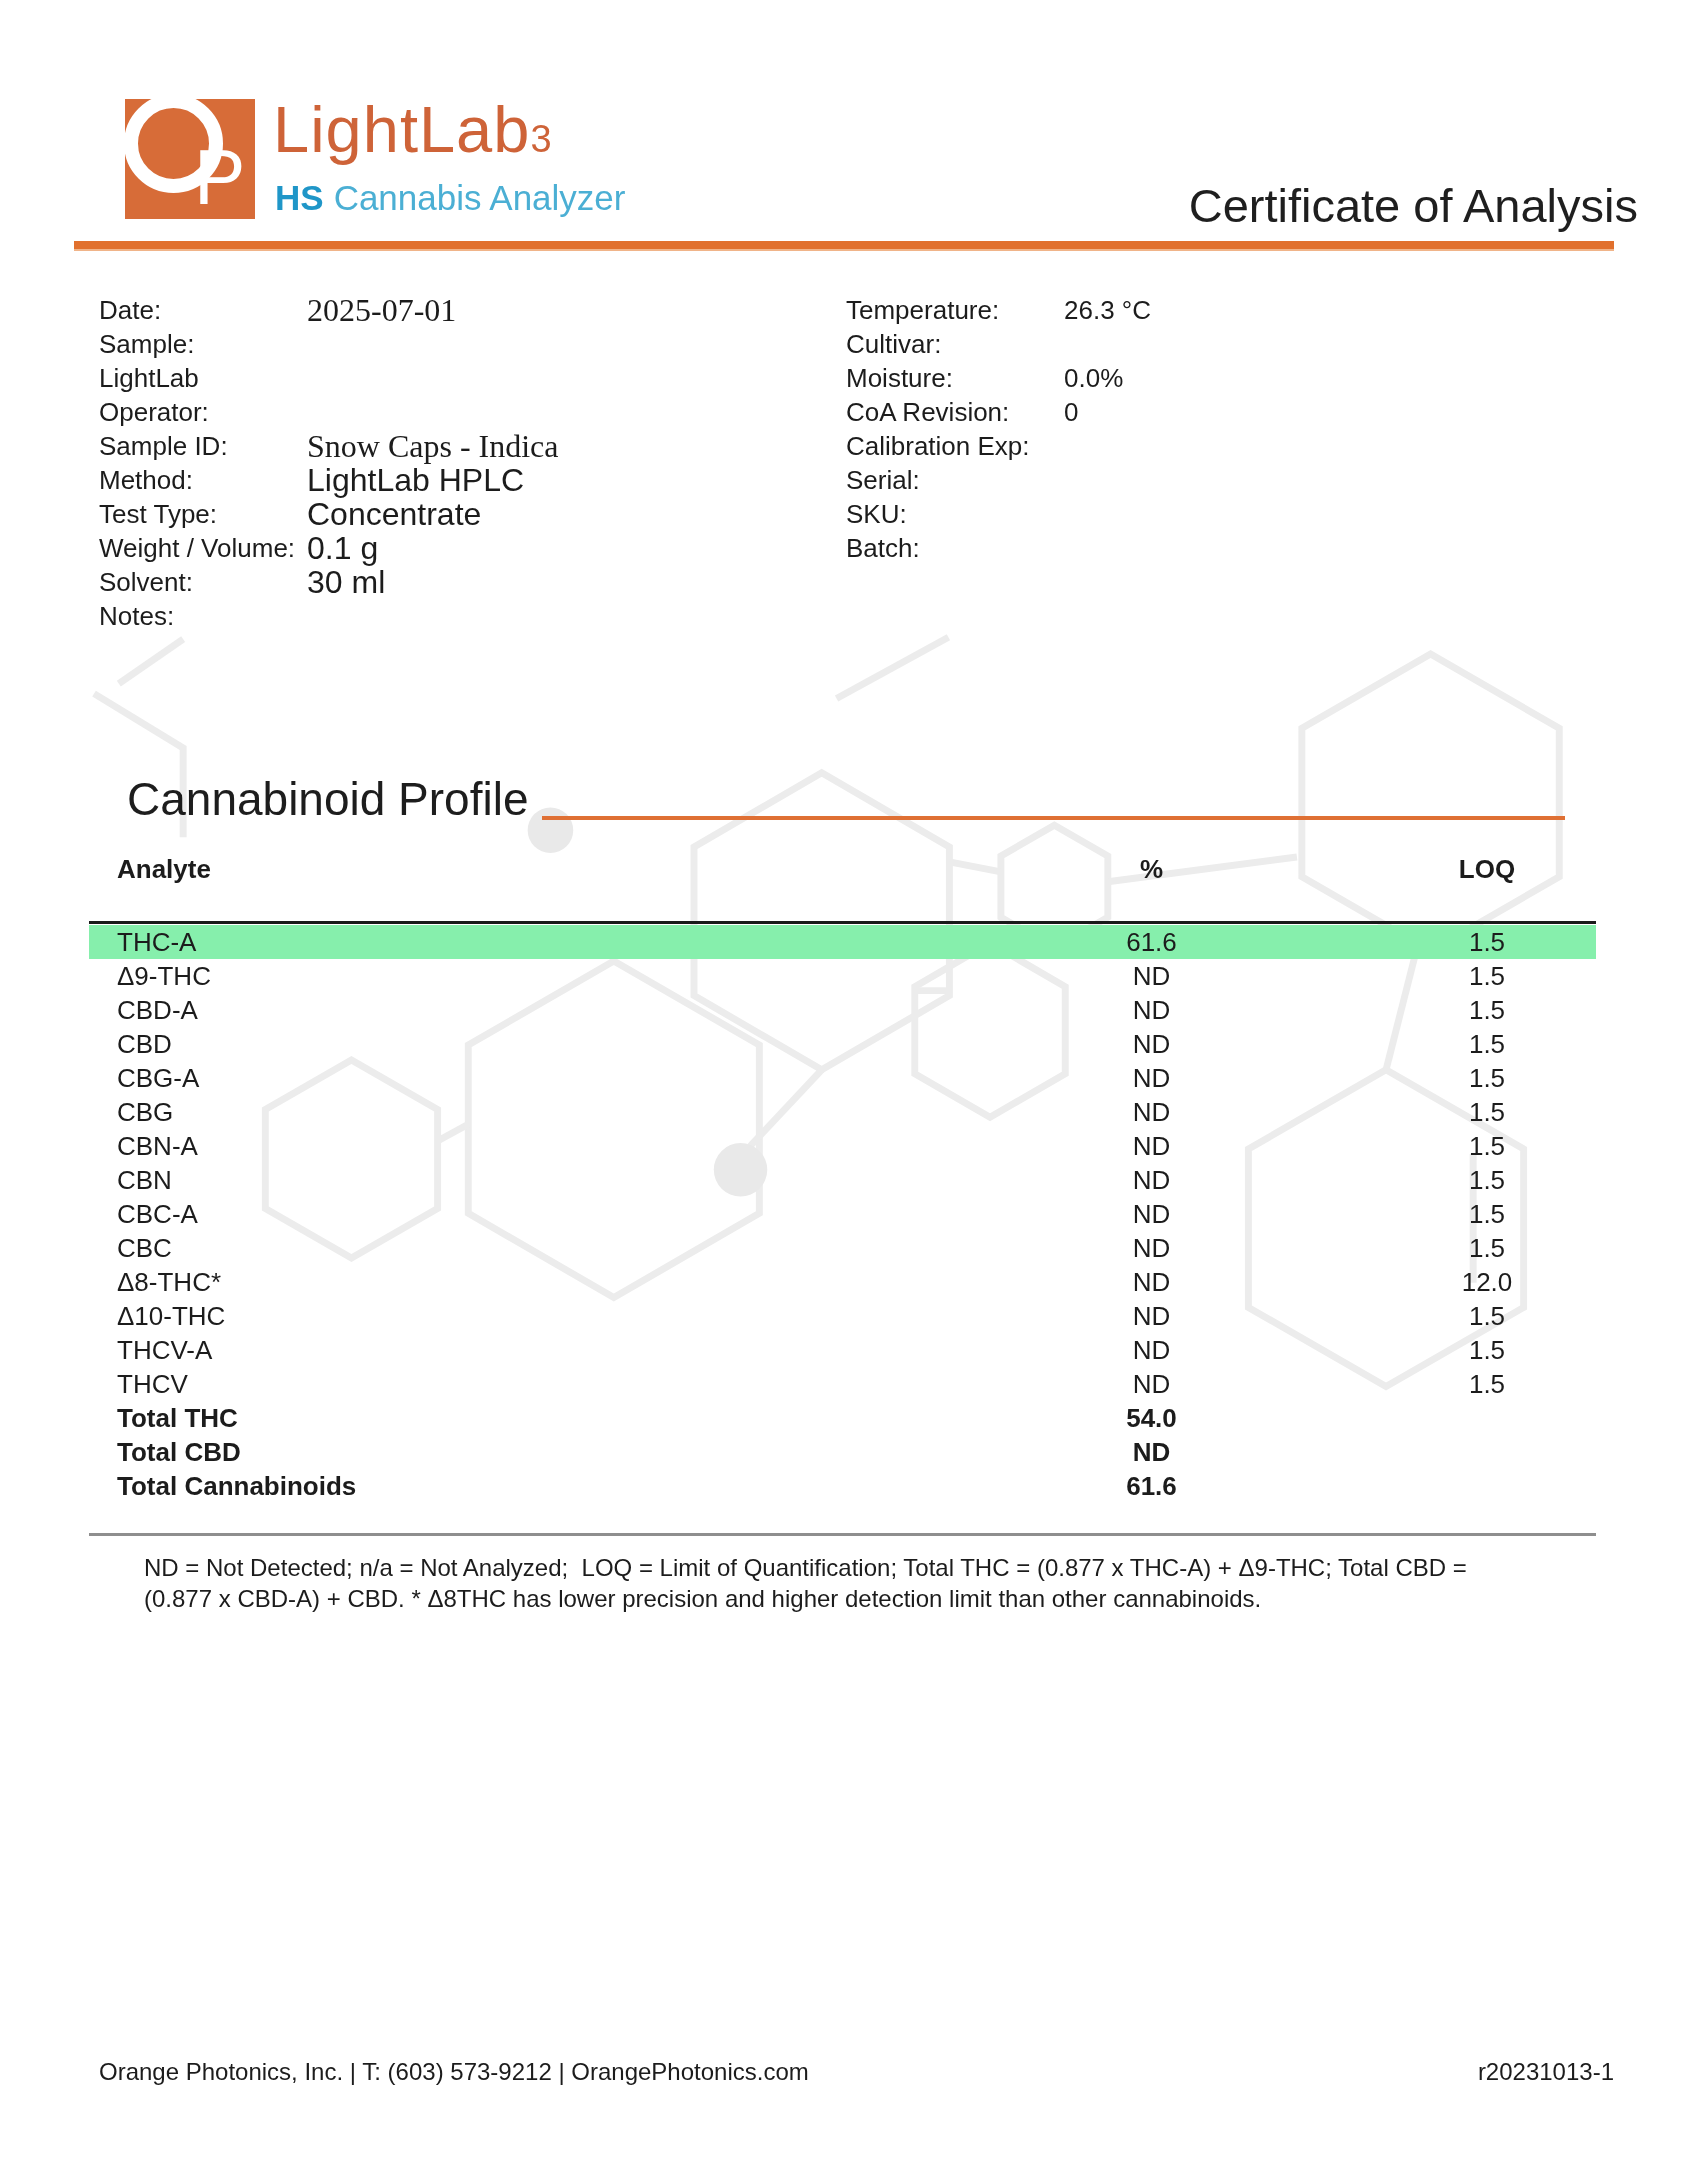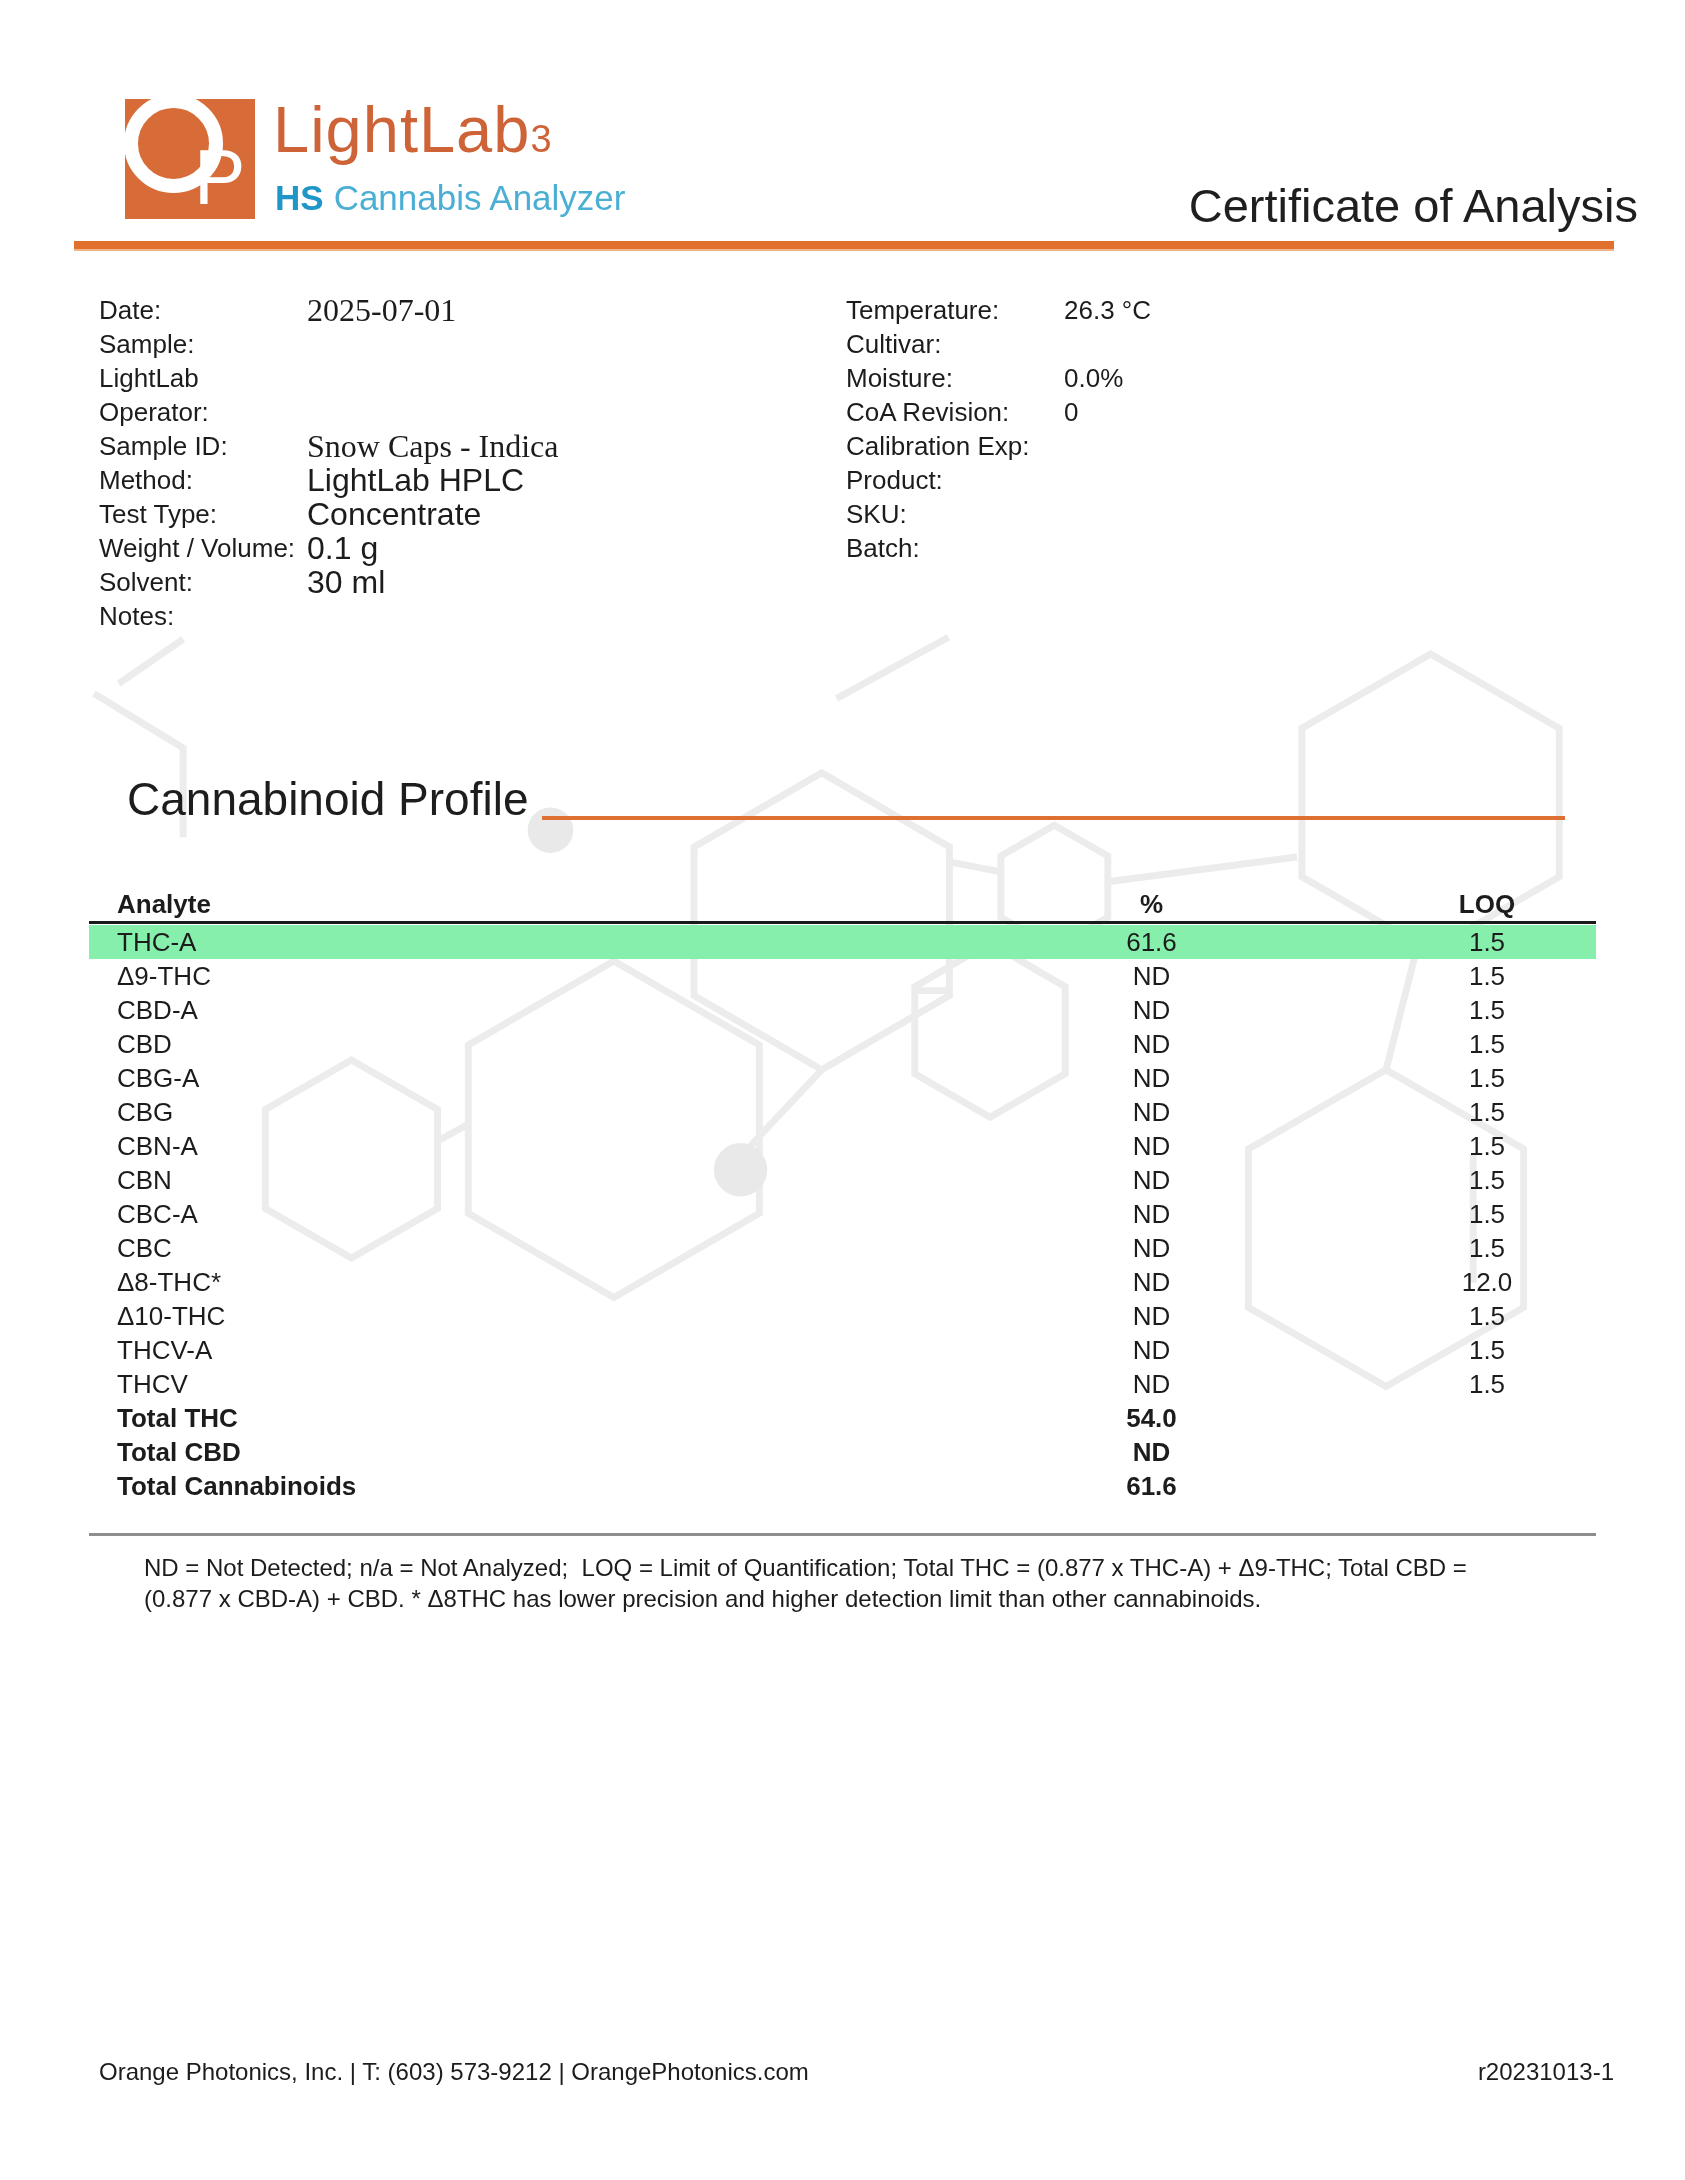--- a/index.html
+++ b/index.html
@@ -30,21 +30,21 @@
 
   
   .section-title{left:127px;top:774px;font-size:46px;line-height:51px;color:#1d1d1d;white-space:nowrap;}
   .section-rule{left:542px;top:816px;width:1023px;height:4px;background:#DF7034;}
 
   
   .watermark{left:0;top:634px;pointer-events:none;z-index:0;}
   .content{z-index:1;}
 
   
-  .tbl-head{left:89px;top:887px;width:1507px;height:34px;position:absolute;font-weight:bold;}
+  .tbl-head{left:89px;top:852px;width:1507px;height:34px;position:absolute;font-weight:bold;}
   .tbl-head .c-analyte,.t-row .c-analyte{position:absolute;left:28px;font-size:26px;line-height:34px;white-space:nowrap;}
   .tbl-head .c-pct,.t-row .c-pct{position:absolute;left:889px;width:347px;text-align:center;font-size:26px;line-height:34px;}
   .tbl-head .c-loq,.t-row .c-loq{position:absolute;right:0;width:218px;text-align:center;font-size:26px;line-height:34px;}
   .tbl-topline{left:89px;top:921px;width:1507px;height:3px;background:#1a1a1a;}
   .tbl-body{left:89px;top:925px;width:1507px;position:absolute;}
   .t-row{position:relative;height:34px;}
   .t-row.highlight{background:#86efac;}
   .t-row.bold .c-analyte,.t-row.bold .c-pct{font-weight:bold;}
   .tbl-bottomline{left:89px;top:1533px;width:1507px;height:3px;background:#8E8E8E;}
 
@@ -169,21 +169,21 @@
     </div>
     <div class="meta-row">
       <span class="lab">CoA Revision:</span>
       <span class="val">0</span>
     </div>
     <div class="meta-row">
       <span class="lab">Calibration Exp:</span>
       <span class="val"></span>
     </div>
     <div class="meta-row">
-      <span class="lab">Product:</span>
+      <span class="lab">Serial:</span>
       <span class="val"></span>
     </div>
     <div class="meta-row">
       <span class="lab">SKU:</span>
       <span class="val"></span>
     </div>
     <div class="meta-row">
       <span class="lab">Batch:</span>
       <span class="val"></span>
     </div>

